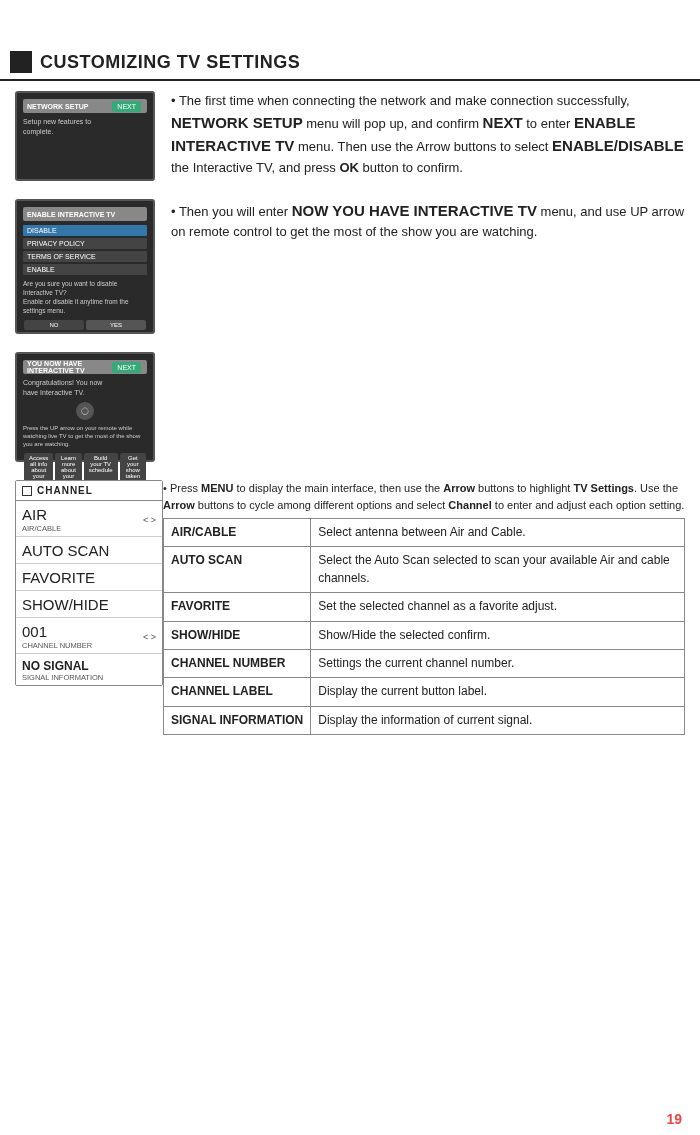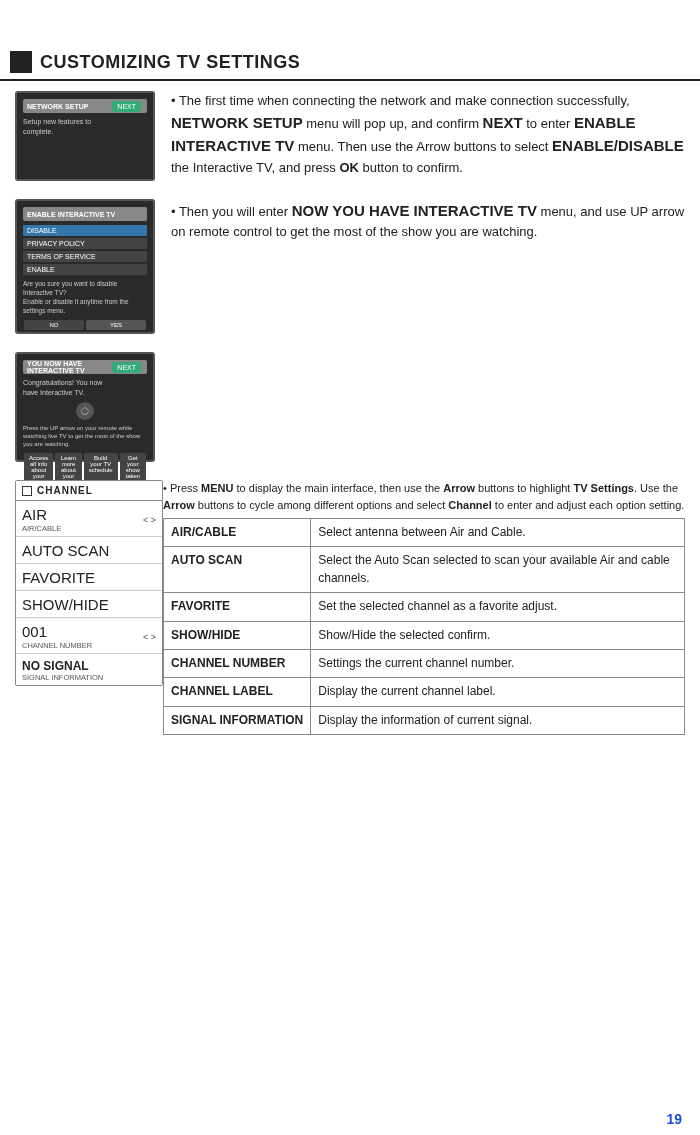--- a/index.html
+++ b/index.html
@@ -13,21 +13,21 @@
       position: relative;
     }
 
     
     .page-number {
       position: absolute;
       bottom: 8px;
       right: 18px;
       font-size: 14px;
       font-weight: bold;
-      color: #1d4ed8;
+      color: #ef4444;
       margin-left: 12px;
     }
 
     
     .page-header {
       display: flex;
       align-items: center;
       border-bottom: 2px solid #222;
       padding: 6px 10px;
       background: #fff;
@@ -421,21 +421,21 @@
             <tr>
               <td>SHOW/HIDE</td>
               <td>Show/Hide the selected confirm.</td>
             </tr>
             <tr>
               <td>CHANNEL NUMBER</td>
               <td>Settings the current channel number.</td>
             </tr>
             <tr>
               <td>CHANNEL LABEL</td>
-              <td>Display the current channel label.</td>
+              <td>Display the current button label.</td>
             </tr>
             <tr>
               <td>SIGNAL INFORMATION</td>
               <td>Display the information of current signal.</td>
             </tr>
           </tbody>
       </table>
     </div>
   </div>
 

